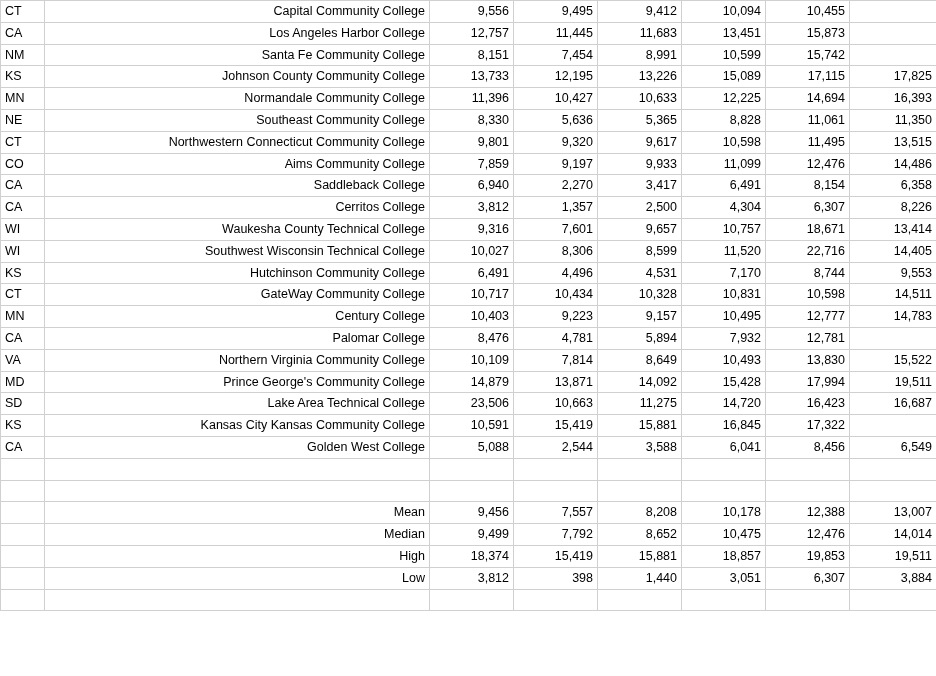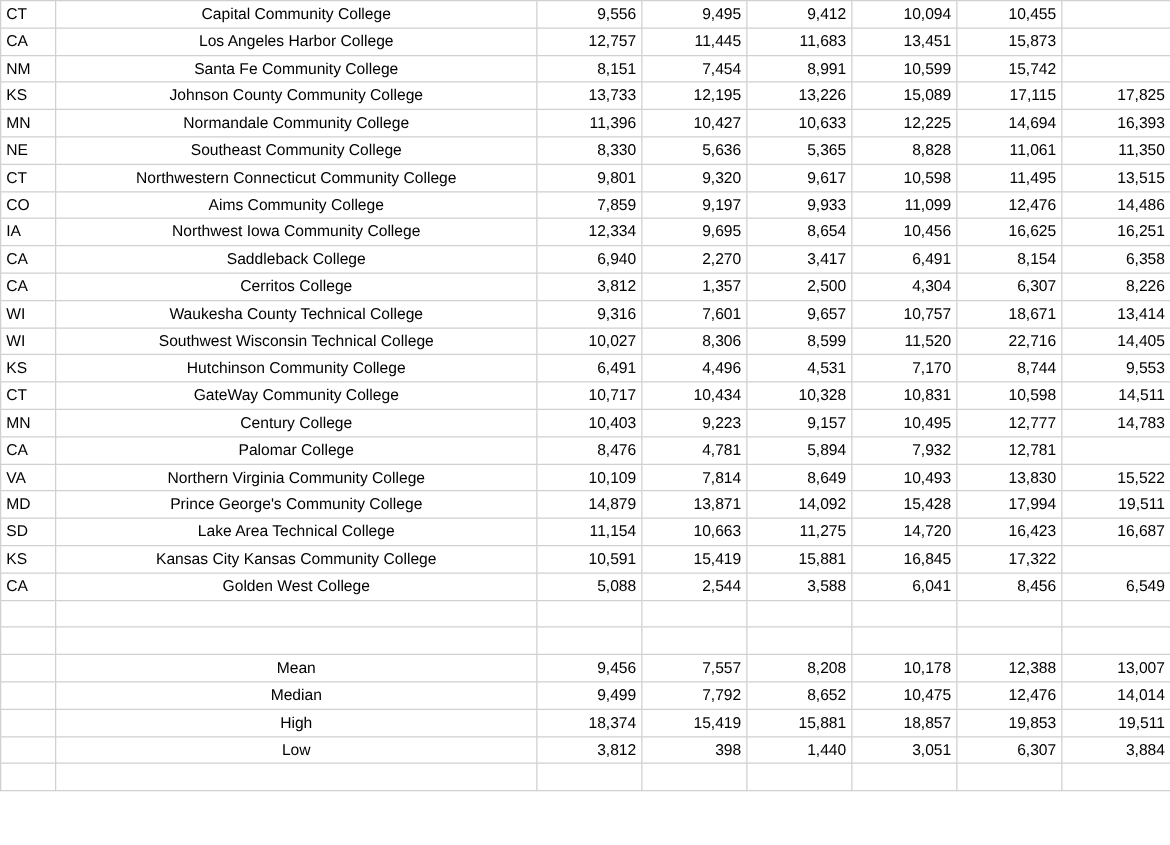--- a/index.html
+++ b/index.html
@@ -27,21 +27,21 @@
     overflow: hidden;
     white-space: nowrap;
     vertical-align: middle;
     line-height: 20.8px;
   }
   col.c-state  { width: 44px; }
   col.c-name   { width: 385px; }
   col.c-num    { width: 84px; }
   col.c-last   { width: 87px; }
   td.state { text-align: left; }
-  td.name  { text-align: center; }
+  td.name  { text-align: right; }
   td.num   { text-align: right; }
   td.blank { }
   tr.spacer td { height: 20.8px; }
 </style>
 </head>
 <body>
 
 <table class="sheet">
   <colgroup>
     <col class="c-state">
@@ -128,30 +128,20 @@
         <td class="state">CO</td>
         <td class="name">Aims Community College</td>
         <td class="num">7,859</td>
         <td class="num">9,197</td>
         <td class="num">9,933</td>
         <td class="num">11,099</td>
         <td class="num">12,476</td>
         <td class="num">14,486</td>
       </tr>
       <tr>
-        <td class="state">IA</td>
-        <td class="name">Northwest Iowa Community College</td>
-        <td class="num">12,334</td>
-        <td class="num">9,695</td>
-        <td class="num">8,654</td>
-        <td class="num">10,456</td>
-        <td class="num">16,625</td>
-        <td class="num">16,251</td>
-      </tr>
-      <tr>
         <td class="state">CA</td>
         <td class="name">Saddleback College</td>
         <td class="num">6,940</td>
         <td class="num">2,270</td>
         <td class="num">3,417</td>
         <td class="num">6,491</td>
         <td class="num">8,154</td>
         <td class="num">6,358</td>
       </tr>
       <tr>
@@ -240,21 +230,21 @@
         <td class="num">14,879</td>
         <td class="num">13,871</td>
         <td class="num">14,092</td>
         <td class="num">15,428</td>
         <td class="num">17,994</td>
         <td class="num">19,511</td>
       </tr>
       <tr>
         <td class="state">SD</td>
         <td class="name">Lake Area Technical College</td>
-        <td class="num">11,154</td>
+        <td class="num">23,506</td>
         <td class="num">10,663</td>
         <td class="num">11,275</td>
         <td class="num">14,720</td>
         <td class="num">16,423</td>
         <td class="num">16,687</td>
       </tr>
       <tr>
         <td class="state">KS</td>
         <td class="name">Kansas City Kansas Community College</td>
         <td class="num">10,591</td>

